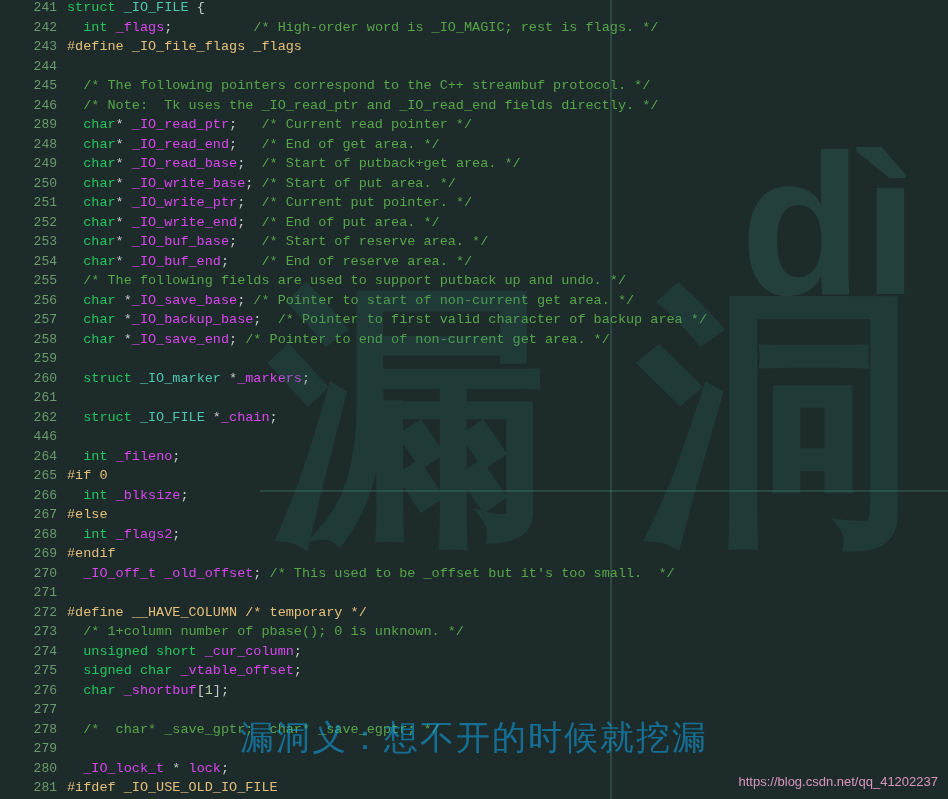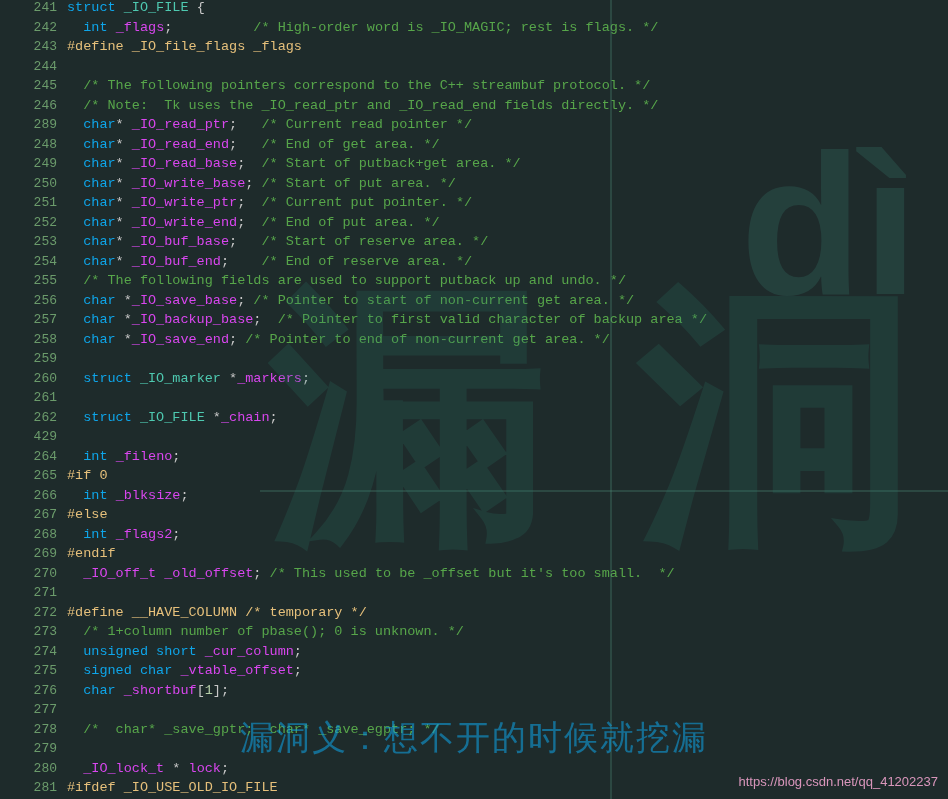--- a/index.html
+++ b/index.html
@@ -32,21 +32,21 @@
       min-width: 38px;
       text-align: right;
       margin-right: 10px;
       user-select: none;
       font-size: 13px;
     }
     .code-text {
       color: #c8c8c8;
     }
     
-    .kw { color: #0ea5e9; }          
+    .kw { color: #22c55e; }          
     .type { color: #4ec9b0; }
     .preproc { color: #e6c07b; }     
     .comment { color: #57a64a; }     
     .ident { color: #d946ef; }       
     .punc { color: #c8c8c8; }
     .num { color: #b5cea8; }
 
     
     .watermark-container {
       position: absolute;
@@ -138,21 +138,21 @@
       <div class="code-line"><span class="line-num">253</span><span class="code-text"><span class="punc">  </span><span class="kw">char</span><span class="punc">* </span><span class="ident">_IO_buf_base</span><span class="punc">;   </span><span class="comment">/* Start of reserve area. */</span></span></div>
       <div class="code-line"><span class="line-num">254</span><span class="code-text"><span class="punc">  </span><span class="kw">char</span><span class="punc">* </span><span class="ident">_IO_buf_end</span><span class="punc">;    </span><span class="comment">/* End of reserve area. */</span></span></div>
       <div class="code-line"><span class="line-num">255</span><span class="code-text"><span class="punc">  </span><span class="comment">/* The following fields are used to support putback up and undo. */</span></span></div>
       <div class="code-line"><span class="line-num">256</span><span class="code-text"><span class="punc">  </span><span class="kw">char</span><span class="punc"> *</span><span class="ident">_IO_save_base</span><span class="punc">; </span><span class="comment">/* Pointer to start of non-current get area. */</span></span></div>
       <div class="code-line"><span class="line-num">257</span><span class="code-text"><span class="punc">  </span><span class="kw">char</span><span class="punc"> *</span><span class="ident">_IO_backup_base</span><span class="punc">;  </span><span class="comment">/* Pointer to first valid character of backup area */</span></span></div>
       <div class="code-line"><span class="line-num">258</span><span class="code-text"><span class="punc">  </span><span class="kw">char</span><span class="punc"> *</span><span class="ident">_IO_save_end</span><span class="punc">; </span><span class="comment">/* Pointer to end of non-current get area. */</span></span></div>
       <div class="code-line"><span class="line-num">259</span><span class="code-text"></span></div>
       <div class="code-line"><span class="line-num">260</span><span class="code-text"><span class="punc">  </span><span class="kw">struct</span><span class="punc"> </span><span class="type">_IO_marker</span><span class="punc"> *</span><span class="ident">_markers</span><span class="punc">;</span></span></div>
       <div class="code-line"><span class="line-num">261</span><span class="code-text"></span></div>
       <div class="code-line"><span class="line-num">262</span><span class="code-text"><span class="punc">  </span><span class="kw">struct</span><span class="punc"> </span><span class="type">_IO_FILE</span><span class="punc"> *</span><span class="ident">_chain</span><span class="punc">;</span></span></div>
-      <div class="code-line"><span class="line-num">429</span><span class="code-text"></span></div>
+      <div class="code-line"><span class="line-num">446</span><span class="code-text"></span></div>
       <div class="code-line"><span class="line-num">264</span><span class="code-text"><span class="punc">  </span><span class="kw">int</span><span class="punc"> </span><span class="ident">_fileno</span><span class="punc">;</span></span></div>
       <div class="code-line"><span class="line-num">265</span><span class="code-text"><span class="preproc">#if 0</span></span></div>
       <div class="code-line"><span class="line-num">266</span><span class="code-text"><span class="punc">  </span><span class="kw">int</span><span class="punc"> </span><span class="ident">_blksize</span><span class="punc">;</span></span></div>
       <div class="code-line"><span class="line-num">267</span><span class="code-text"><span class="preproc">#else</span></span></div>
       <div class="code-line"><span class="line-num">268</span><span class="code-text"><span class="punc">  </span><span class="kw">int</span><span class="punc"> </span><span class="ident">_flags2</span><span class="punc">;</span></span></div>
       <div class="code-line"><span class="line-num">269</span><span class="code-text"><span class="preproc">#endif</span></span></div>
       <div class="code-line"><span class="line-num">270</span><span class="code-text"><span class="punc">  </span><span class="ident">_IO_off_t</span><span class="punc"> </span><span class="ident">_old_offset</span><span class="punc">; </span><span class="comment">/* This used to be _offset but it's too small.  */</span></span></div>
       <div class="code-line"><span class="line-num">271</span><span class="code-text"></span></div>
       <div class="code-line"><span class="line-num">272</span><span class="code-text"><span class="preproc">#define __HAVE_COLUMN /* temporary */</span></span></div>
       <div class="code-line"><span class="line-num">273</span><span class="code-text"><span class="punc">  </span><span class="comment">/* 1+column number of pbase(); 0 is unknown. */</span></span></div>

